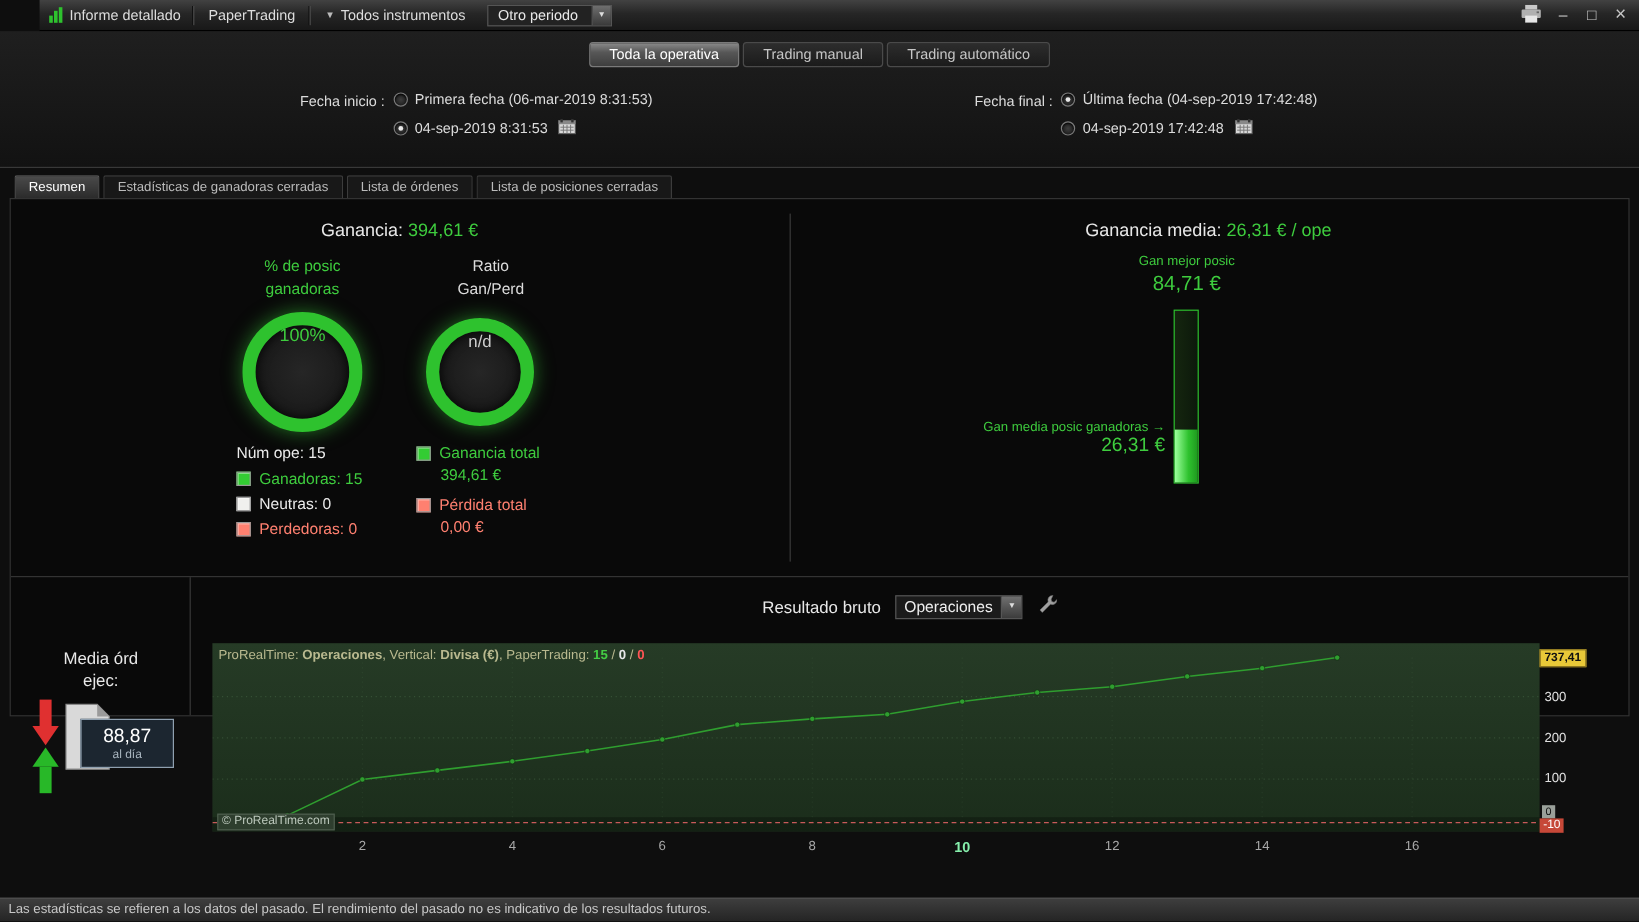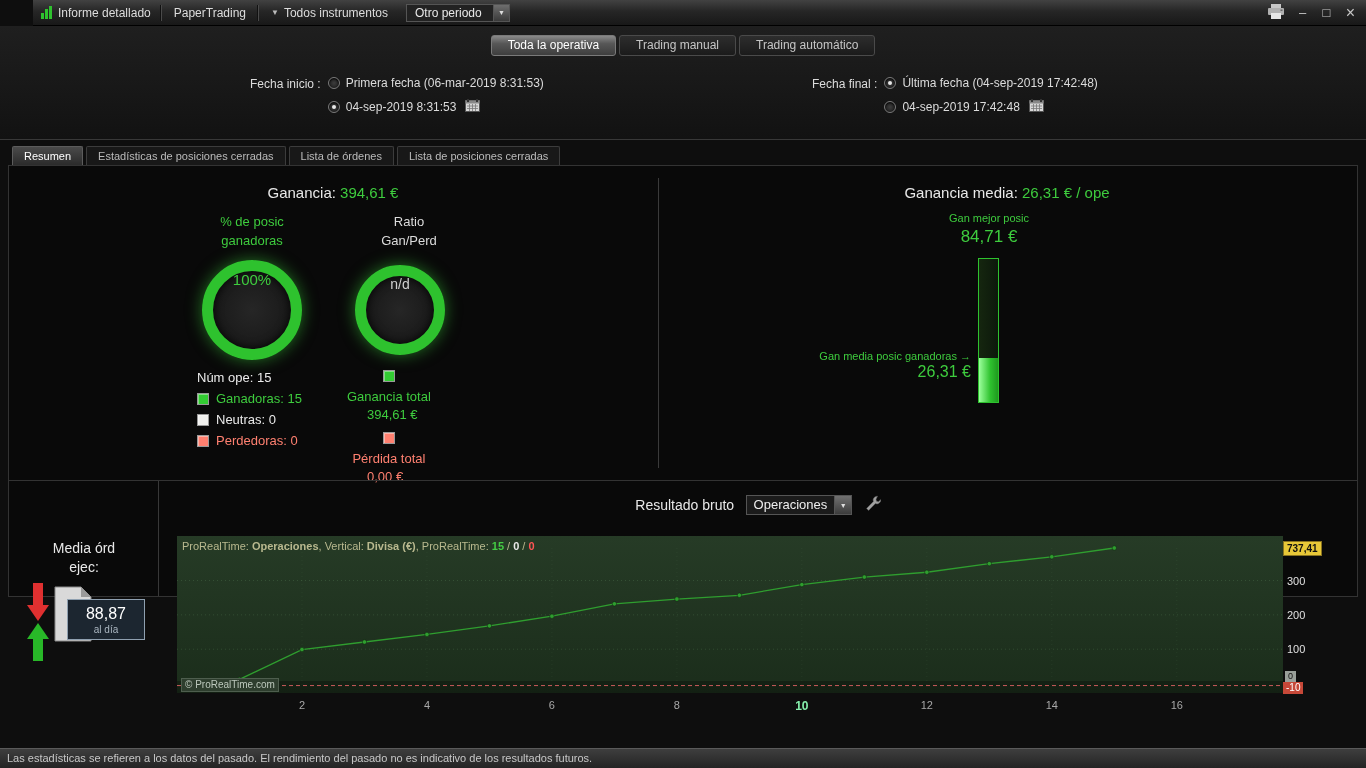--- a/index.html
+++ b/index.html
@@ -68,21 +68,21 @@
   .donut1 { left:193px; top:94px; width:100px; height:100px; }
   .donut2 { left:346px; top:99px; width:90px; height:90px; }
   .dc-green { color:#3ecc3e; font-size:15px; }
   .dc-gray { color:#cfcfcf; font-size:14px; }
   .num-ope { position:absolute; left:188px; top:204px; font-size:13px; color:#ececec; }
   .legend { position:absolute; left:188px; top:225px; }
   .leg-row { display:flex; align-items:center; gap:7px; margin-bottom:6px; font-size:13px; }
   .sw { width:12px; height:12px; border:1px solid #999; box-shadow:inset 1px 1px 0 rgba(255,255,255,0.4); flex:none; }
   .sw-green { background:#33cc33; } .sw-white { background:#f0f0ee; } .sw-salmon { background:#ff8070; }
   .totals { position:absolute; left:338px; top:204px; font-size:13px; }
-  .t-row { display:flex; align-items:center; gap:7px;flex-direction:column; }
+  .t-row { display:flex; align-items:center; gap:7px; }
   .t-val { margin:3px 0 10px 20px; }
 
   .m-title { position:absolute; left:650px; width:696px; top:18px; text-align:center; font-size:15px; color:#e8e8e8; }
   .best-label { position:absolute; left:905px; top:46px; width:150px; text-align:center; font-size:11px; color:#3ecc3e; }
   .best-value { position:absolute; left:905px; top:61px; width:150px; text-align:center; font-size:17px; color:#3ecc3e; }
   .best-bar { position:absolute; left:969px; top:92px; width:21px; height:145px; border:1px solid #2ec22e;
     background:linear-gradient(90deg,#15260f,#0c180b); }
   .best-bar-fill { position:absolute; bottom:0; left:0; right:0;
     background:linear-gradient(90deg,#9cff9c,#2ec22e 60%,#1f9a1f); }
   .avg-label { position:absolute; left:690px; top:184px; width:272px; text-align:right; font-size:11px; color:#3ecc3e; }
@@ -222,21 +222,21 @@
               </svg>
             </span>
           </div>
         </div>
       </div>
     </div>
   </div>
 
   <div class="tabstrip">
     <span class="rtab active">Resumen</span>
-    <span class="rtab">Estadísticas de posiciones cerradas</span>
+    <span class="rtab">Estadísticas de ganadoras cerradas</span>
     <span class="rtab">Lista de órdenes</span>
     <span class="rtab">Lista de posiciones cerradas</span>
   </div>
 
   <div class="main">
 
     <div class="summary">
       <div class="vdivider"></div>
 
       <div class="g-title">
@@ -363,21 +363,21 @@
               <circle cx="499.88700564971754" cy="63.05358246212403" r="2.2" fill="#2f9e2f" stroke="#0f1f0f" stroke-width="0.5"></circle>
               <circle cx="562.3728813559321" cy="59.274634833543416" r="2.2" fill="#2f9e2f" stroke="#0f1f0f" stroke-width="0.5"></circle>
               <circle cx="624.8587570621469" cy="48.62487333481624" r="2.2" fill="#2f9e2f" stroke="#0f1f0f" stroke-width="0.5"></circle>
               <circle cx="687.3446327683616" cy="41.06697807765503" r="2.2" fill="#2f9e2f" stroke="#0f1f0f" stroke-width="0.5"></circle>
               <circle cx="749.8305084745764" cy="36.25740836855244" r="2.2" fill="#2f9e2f" stroke="#0f1f0f" stroke-width="0.5"></circle>
               <circle cx="812.3163841807909" cy="27.668891030869236" r="2.2" fill="#2f9e2f" stroke="#0f1f0f" stroke-width="0.5"></circle>
               <circle cx="874.8022598870057" cy="20.798077160722677" r="2.2" fill="#2f9e2f" stroke="#0f1f0f" stroke-width="0.5"></circle>
               <circle cx="937.2881355932204" cy="12" r="2.2" fill="#2f9e2f" stroke="#0f1f0f" stroke-width="0.5"></circle>
             </svg>
           <div class="chart-info">
-            <span>ProRealTime: </span><span class="ci-b">Operaciones</span><span>, Vertical: </span><span class="ci-b">Divisa (€)</span><span>, ProRealTime: </span><span class="ci-win">15</span><span> / </span><span class="ci-neu">0</span><span> / </span><span class="ci-los">0</span>
+            <span>ProRealTime: </span><span class="ci-b">Operaciones</span><span>, Vertical: </span><span class="ci-b">Divisa (€)</span><span>, PaperTrading: </span><span class="ci-win">15</span><span> / </span><span class="ci-neu">0</span><span> / </span><span class="ci-los">0</span>
           </div>
           <div class="copyright">© ProRealTime.com</div>
         </div>
 
         <div class="yaxis">
             <div class="ytick" style="top: 107.211px;">100</div>
             <div class="ytick" style="top: 72.8565px;">200</div>
             <div class="ytick" style="top: 38.5024px;">300</div>
             <div class="ylast" style="top: 5px;">737,41</div>
             <div class="yzero" style="top: 134.565px;">0</div>

